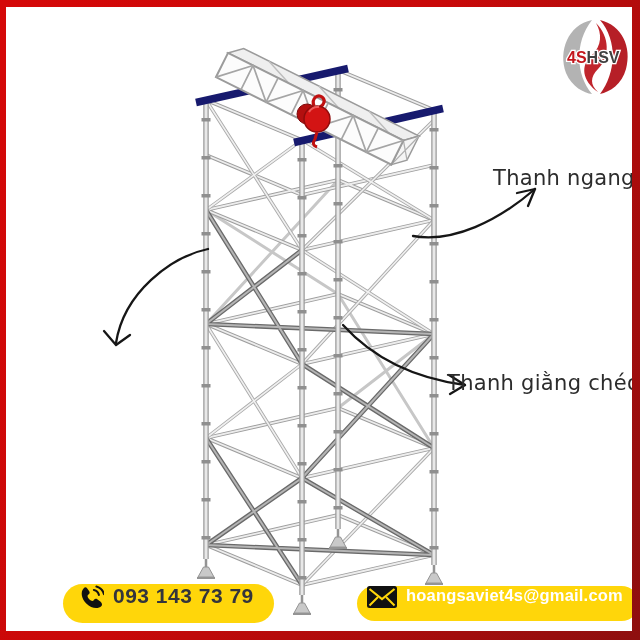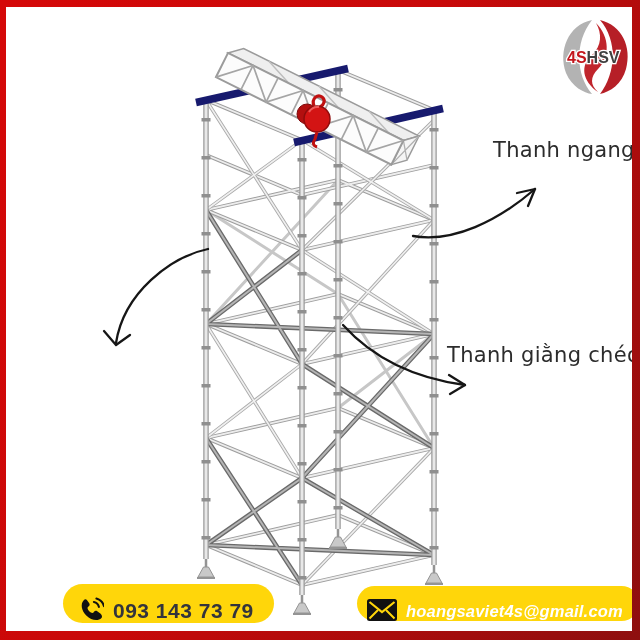--- a/index.html
+++ b/index.html
@@ -2,27 +2,27 @@
 <html><head>
 <meta charset="utf-8">
 <style>
   html,body{margin:0;padding:0;}
   body{width:640px;height:640px;font-family:"Liberation Sans","DejaVu Sans",sans-serif;}
   .frame{position:relative;width:640px;height:640px;box-sizing:border-box;
          background:linear-gradient(118deg,#d50808 0%,#c90909 45%,#8e0f0f 100%);}
   .canvas{position:absolute;left:6px;top:7px;right:8px;bottom:9px;background:#ffffff;overflow:hidden;}
   .scene{position:absolute;left:0;top:0;width:626px;height:624px;}
   .annotation{position:absolute;white-space:nowrap;color:#2c2c2c;font-size:21px;
-              font-weight:500;letter-spacing:.3px;font-family:"DejaVu Sans","Liberation Sans",sans-serif;}
-  .pill{position:absolute;display:inline-flex;align-items:flex-end;gap:9px;
+              font-weight:500;letter-spacing:.3px;font-family:"DejaVu Sans","Liberation Sans",sans-serif;margin-top:28px;}
+  .pill{position:absolute;display:inline-flex;align-items:flex-start;gap:9px;
         background:#ffd60a;border-radius:20px;box-sizing:border-box;cursor:pointer;}
   .pill.phone{left:57px;top:577px;height:39px;padding:0 20px 0 14px;}
   .pill.phone .num{font-size:21px;font-weight:bold;color:#33343c;letter-spacing:.5px;}
   .pill.email{left:351px;top:579px;height:35px;padding:0 16px 0 10px;border-radius:18px;}
-  .pill.email .addr{font-size:16.5px;font-weight:600;color:#ffffff;letter-spacing:.2px;font-style:italic;}
+  .pill.email .addr{font-size:16.5px;font-weight:600;color:#ffffff;letter-spacing:.2px;}
   .logo{position:absolute;left:546px;top:4px;width:86px;height:92px;}
 </style>
 </head>
 <body>
 
 <div class="frame">
  <div class="canvas">
 
   <svg class="scene" viewBox="0 0 626 624">
 

